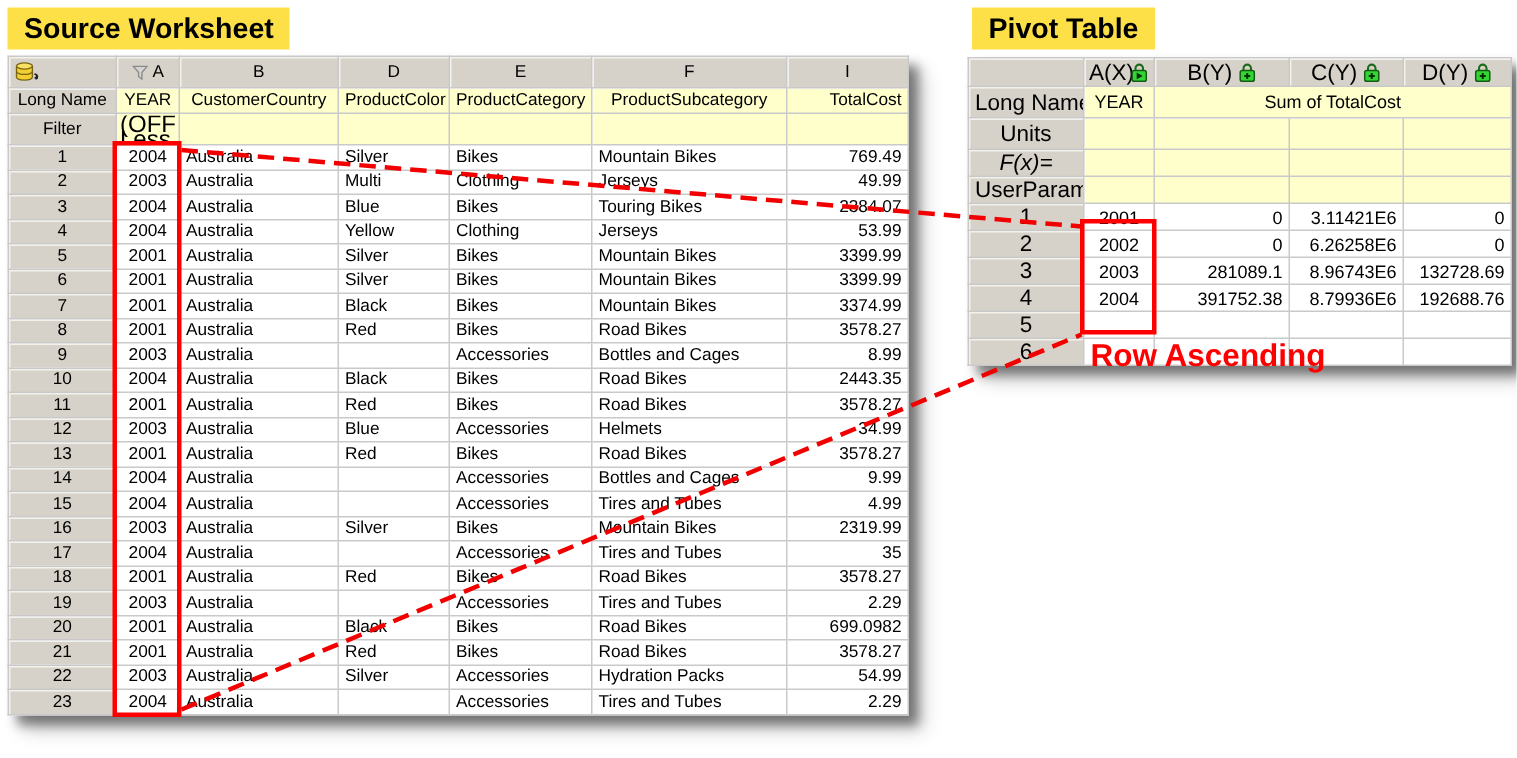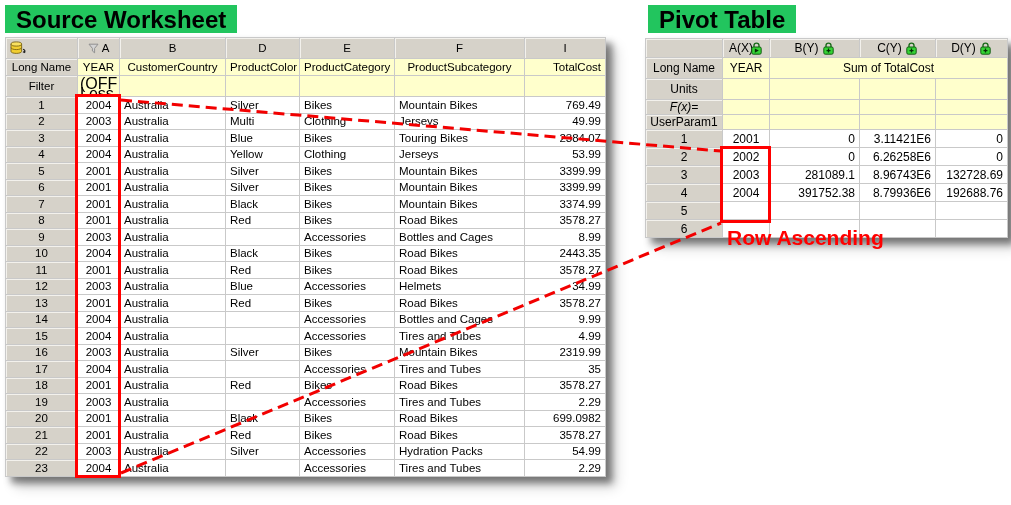--- a/index.html
+++ b/index.html
@@ -1,20 +1,20 @@
 <!DOCTYPE html>
 <html><head>
 <meta charset="utf-8">
 <style>
   * { margin:0; padding:0; box-sizing:border-box; }
   html,body { width:1011px; height:505px; background:#ffffff; overflow:hidden;
               font-family:"Liberation Sans", sans-serif; position:relative; }
 
-  .title-chip { position:absolute; background:#22c55e; color:#000; font-weight:bold;
-                font-size:24px; line-height:30px; height:28px; padding:0 11px; white-space:nowrap; }
+  .title-chip { position:absolute; background:#fde047; color:#000; font-weight:bold;
+                font-size:19px; line-height:30px; height:28px; padding:0 11px; white-space:nowrap; }
 
   table.sheet { position:absolute; border-collapse:collapse; table-layout:fixed; background:#fff;
                 border:1px solid #3c3c3c;
                 box-shadow:6px 6px 7px rgba(0,0,0,0.45), 10px 10px 12px rgba(0,0,0,0.18); }
   table.sheet td { overflow:hidden; white-space:nowrap; font-size:11.5px; color:#000;
                    border:1px solid #c9c9c9; padding:0 4px; }
 
   
   td.colhdr { background:#D6D2C9; text-align:center; font-size:12px;
               border:1px solid #8f8f8f; border-bottom:1px solid #000;
@@ -34,21 +34,21 @@
   #source-body tr { height:16.5px; }
 
   tr.p-colhdr  { height:19px; }
   tr.p-longname{ height:21px; }
   tr.p-units   { height:21px; }
   tr.p-comments{ height:21px; }
   tr.p-fx      { height:14px;font-style:italic; }
   tr.p-user    { height:14px; }
   #pivot-body tr { height:18px; }
   #pivot-table td { font-size:12px; }
-  #pivot-table td.rowlab, #pivot-table td.colhdr { font-size:12px; }
+  #pivot-table td.rowlab, #pivot-table td.colhdr { font-size:15px; }
 
   .filter-cell-inner { height:19px; overflow:hidden; line-height:10.5px; font-size:16px;
                        padding-top:2px; text-align:center; }
 
   .hdr-flex { display:flex; align-items:center; justify-content:center; gap:3px; }
 
   
   .hl-rect { position:absolute; border:3px solid #FF0000; z-index:5; pointer-events:none; }
   #overlay-lines { position:absolute; left:0; top:0; z-index:6; pointer-events:none; }
   #overlay-lines line { stroke:#F20000; stroke-width:3; stroke-dasharray:11 6; }

